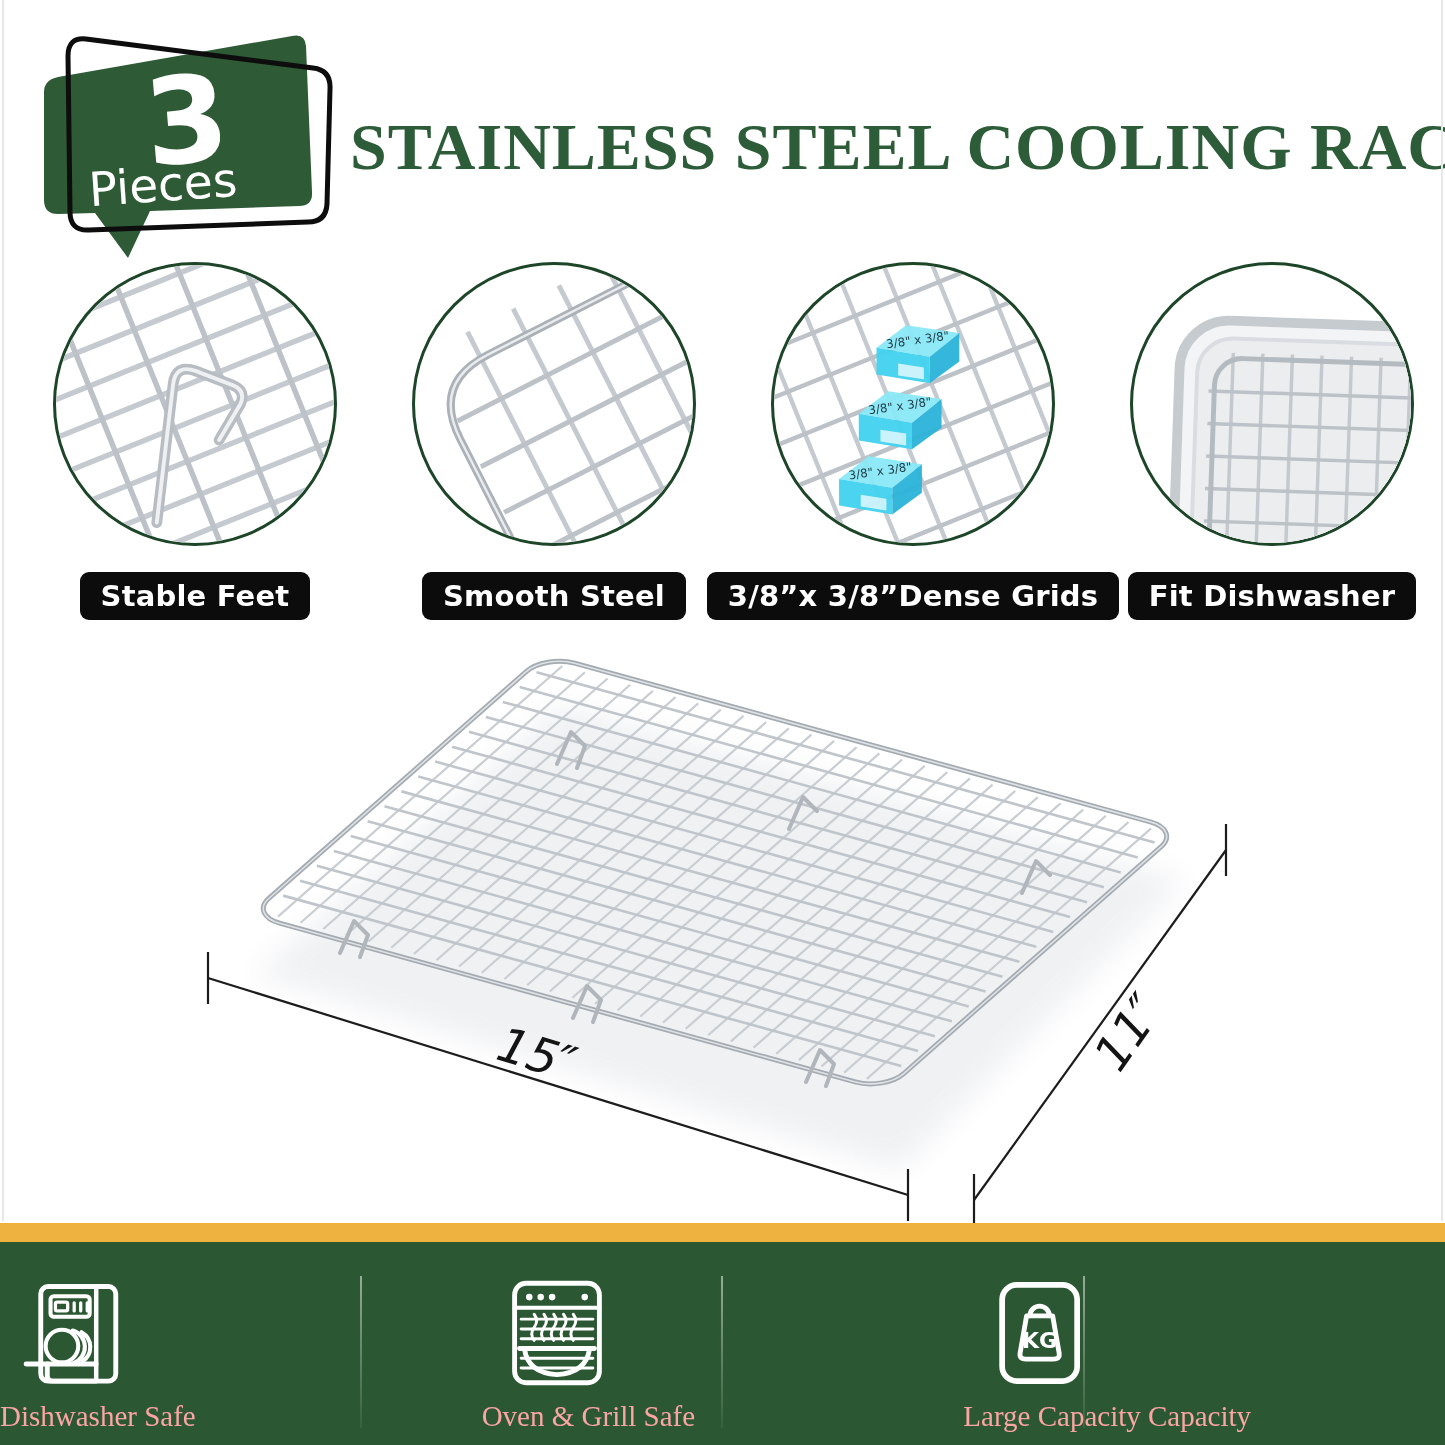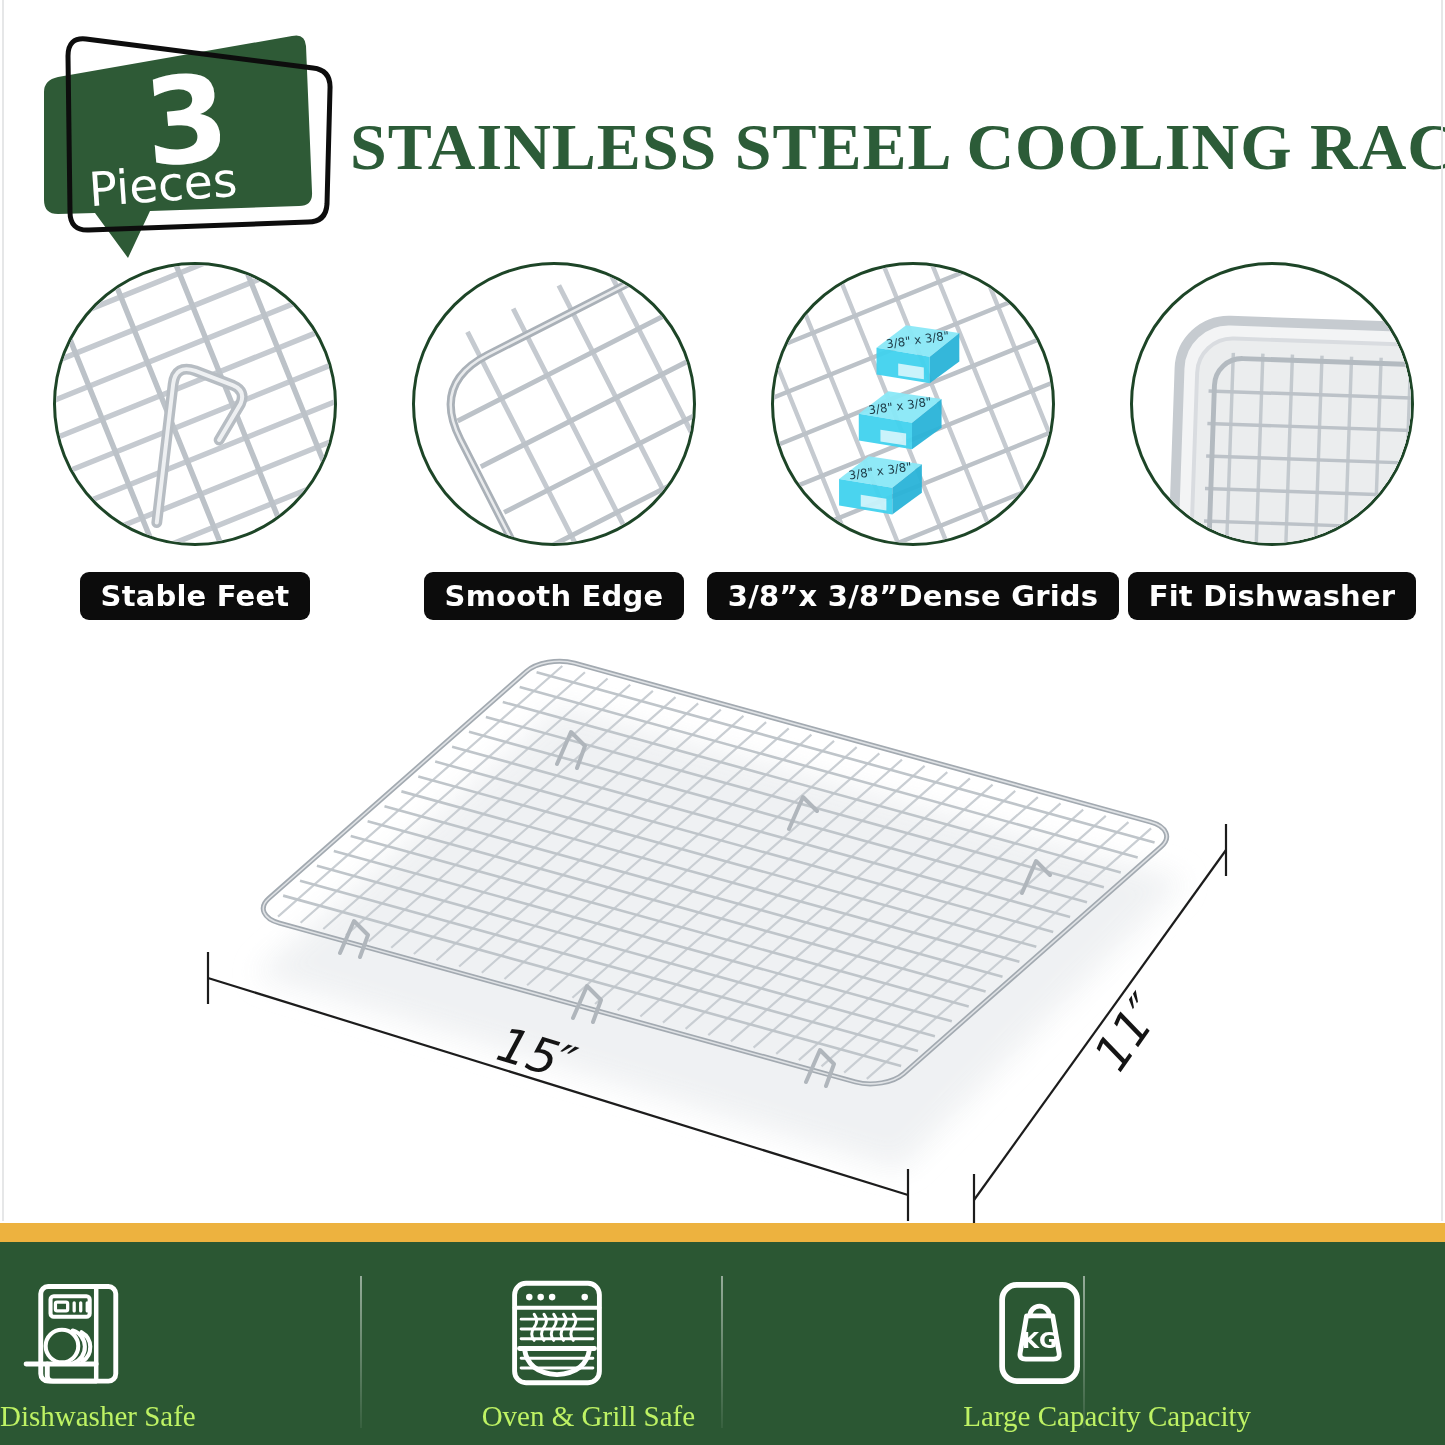--- a/index.html
+++ b/index.html
@@ -29,21 +29,21 @@
 
   
   .rack-svg{position:absolute;left:0;top:0;width:1445px;height:1445px;pointer-events:none;}
 
   
   .footer{position:absolute;left:0;right:0;top:1223px;bottom:0;}
   .gold-stripe{height:19px;background:#edb23f;}
   .green-band{position:absolute;left:0;right:0;top:19px;bottom:0;background:#2b5733;display:flex;}
   .benefit{flex:1;display:flex;flex-direction:column;align-items:flex-start;padding-top:38px;}
   .benefit svg{height:106px;width:150px;display:block;}
-  .benefit-label{margin-top:14px;color:#bef264;font-family:"Liberation Serif",serif;font-size:29px;
+  .benefit-label{margin-top:14px;color:#fca5a5;font-family:"Liberation Serif",serif;font-size:29px;
                  white-space:nowrap;}
   .divider{position:absolute;top:34px;height:152px;width:2px;
            background:linear-gradient(rgba(255,255,255,.5),rgba(255,255,255,.06));}
   .ficon{stroke:#fff;fill:none;stroke-width:5.5;stroke-linecap:round;stroke-linejoin:round;}
 </style>
 </head>
 <body>
 
 <div class="canvas">
 
@@ -79,21 +79,21 @@
         <svg viewBox="0 0 282 282">
           <g transform="rotate(-27 141 141)">
             <path d="M96 36V330M148 36V330M200 36V330M252 36V330M304 36V330" stroke="#c5cad0" stroke-width="5" fill="none"></path>
             <path d="M46 112H340M46 164H340M46 216H340M46 268H340" stroke="#bcc2c8" stroke-width="5" fill="none"></path>
             <path d="M40,310 L40,130 Q40,66 104,66 L330,66" stroke="#aab1b8" stroke-width="8" fill="none" stroke-linecap="round"></path>
             <path d="M40,310 L40,130 Q40,66 104,66 L330,66" stroke="#e9ebed" stroke-width="2.5" fill="none" stroke-linecap="round"></path>
           </g>
         </svg>
       </div>
       <div class="pill">
-        <span>Smooth Edge</span>
+        <span>Smooth Steel</span>
       </div>
     </div>
 
     <div class="feature">
       <div class="circle">
         <svg viewBox="0 0 282 282">
           <g transform="rotate(-22 141 141)">
             <path d="M-64 -80V420M-18 -80V420M28 -80V420M74 -80V420M120 -80V420M166 -80V420M212 -80V420M258 -80V420M304 -80V420M350 -80V420" stroke="#c5cad0" stroke-width="4.5" fill="none"></path>
             <path d="M-80 -56H420M-80 -10H420M-80 36H420M-80 82H420M-80 128H420M-80 174H420M-80 220H420M-80 266H420M-80 312H420M-80 358H420" stroke="#bcc2c8" stroke-width="4.5" fill="none"></path>
           </g>

